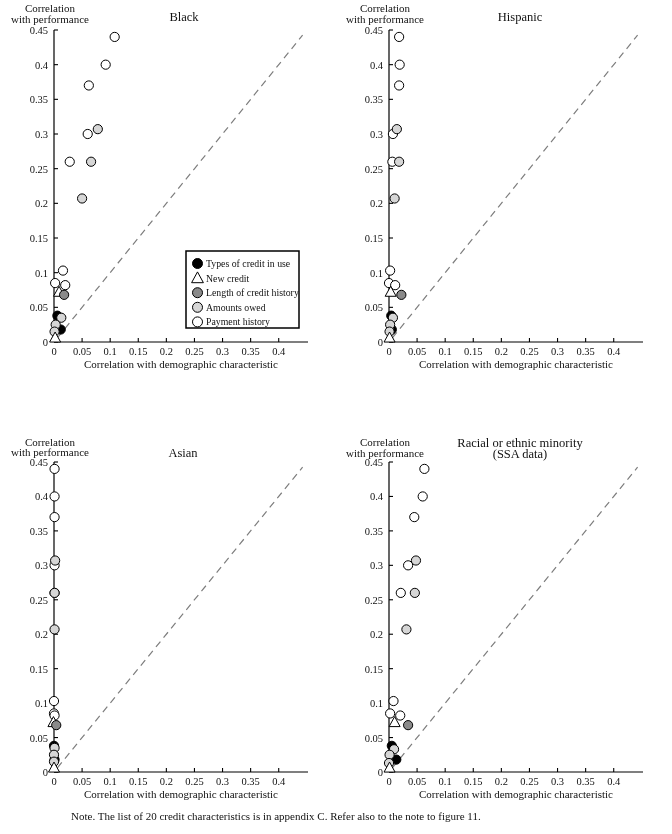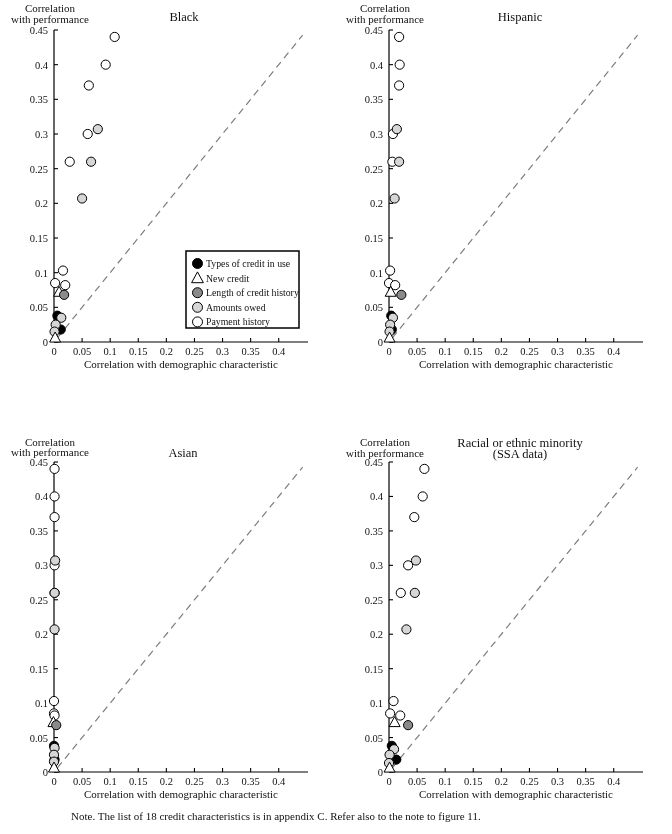--- a/index.html
+++ b/index.html
@@ -340,14 +340,14 @@
         </g>
         <g>
           <polygon points="58.61797752808989,296.59999999999997 53.11797752808989,306.6 64.1179775280899,306.6" fill="#ffffff" stroke="#000000" stroke-width="1"></polygon>
           <polygon points="53.561797752808985,342.06666666666666 48.061797752808985,352.0666666666667 59.061797752808985,352.0666666666667" fill="#ffffff" stroke="#000000" stroke-width="1"></polygon>
         </g>
         <g>
           <circle cx="72.10112359550561" cy="305.15555555555557" r="4.6" fill="#8a8a8a" stroke="#000000" stroke-width="1"></circle>
         </g>
       </svg>
   </div>
-  <div class="note">Note. The list of 18 credit characteristics is in appendix C. Refer also to the note to figure 11.</div>
+  <div class="note">Note. The list of 20 credit characteristics is in appendix C. Refer also to the note to figure 11.</div>
 </div>
 
 </body></html>

